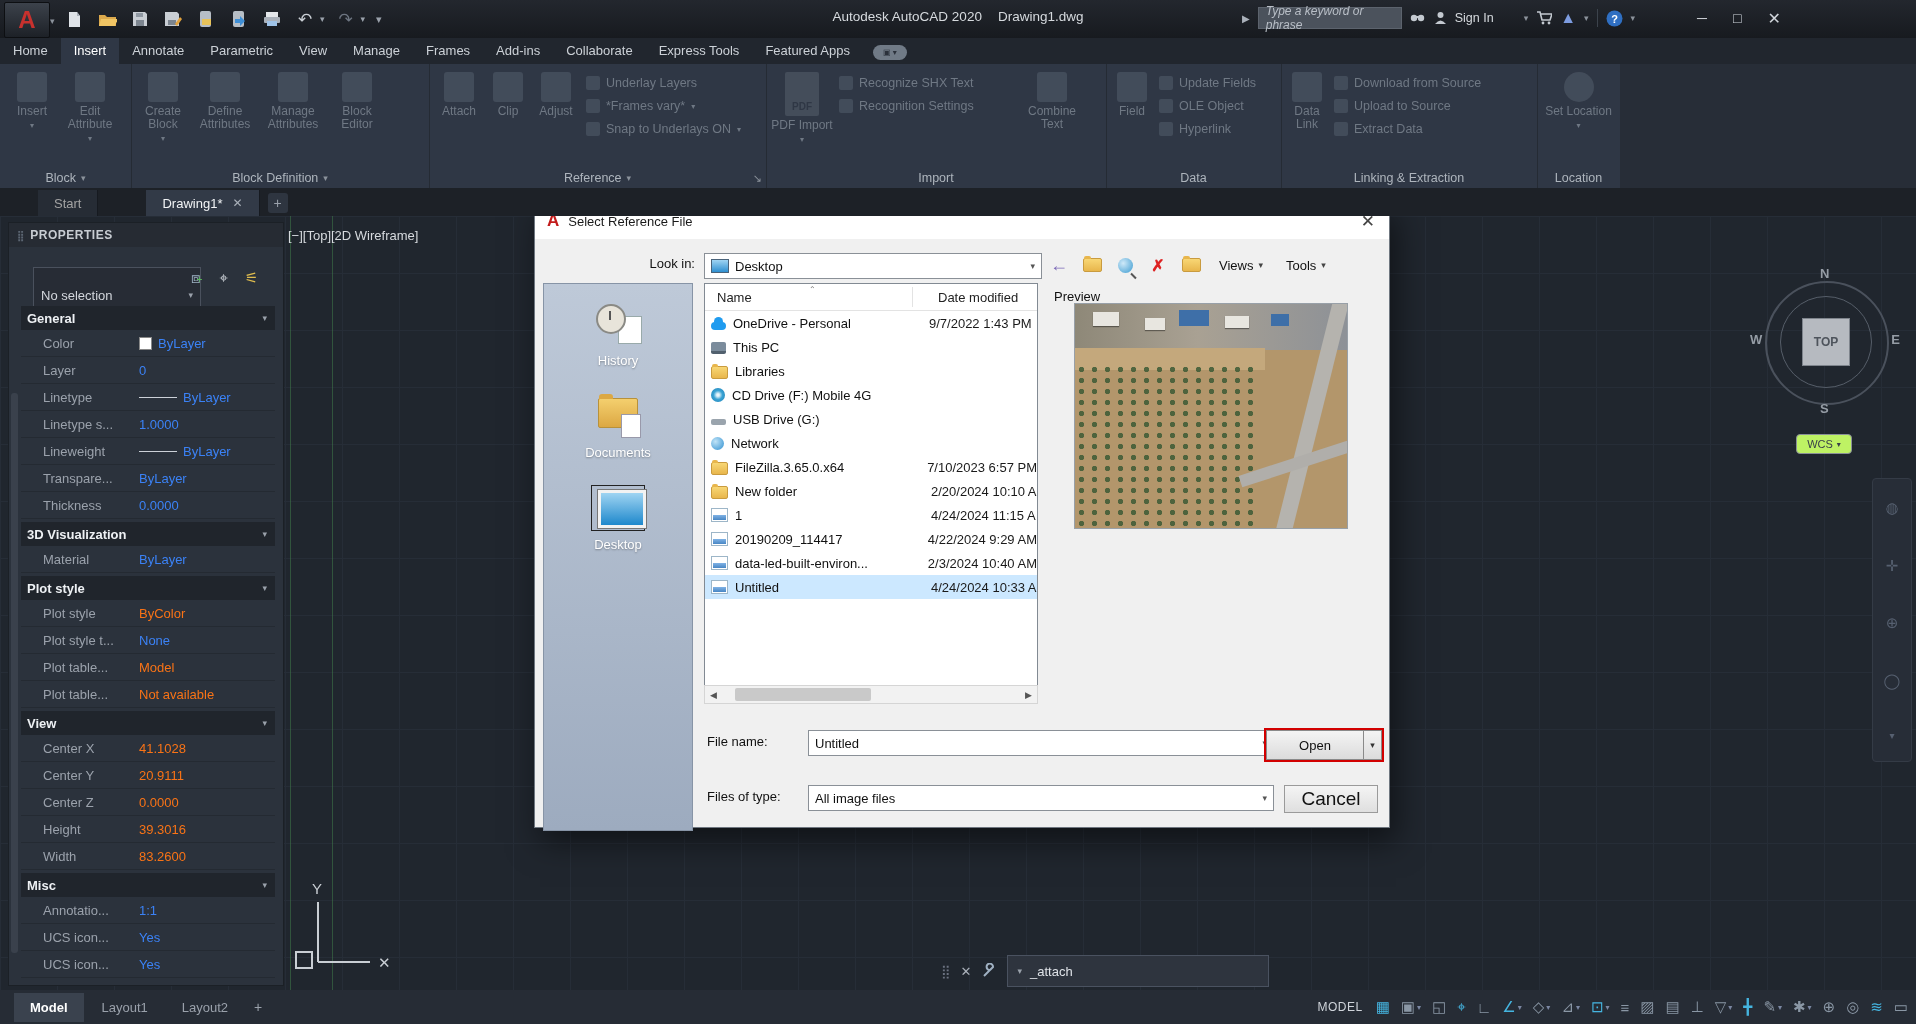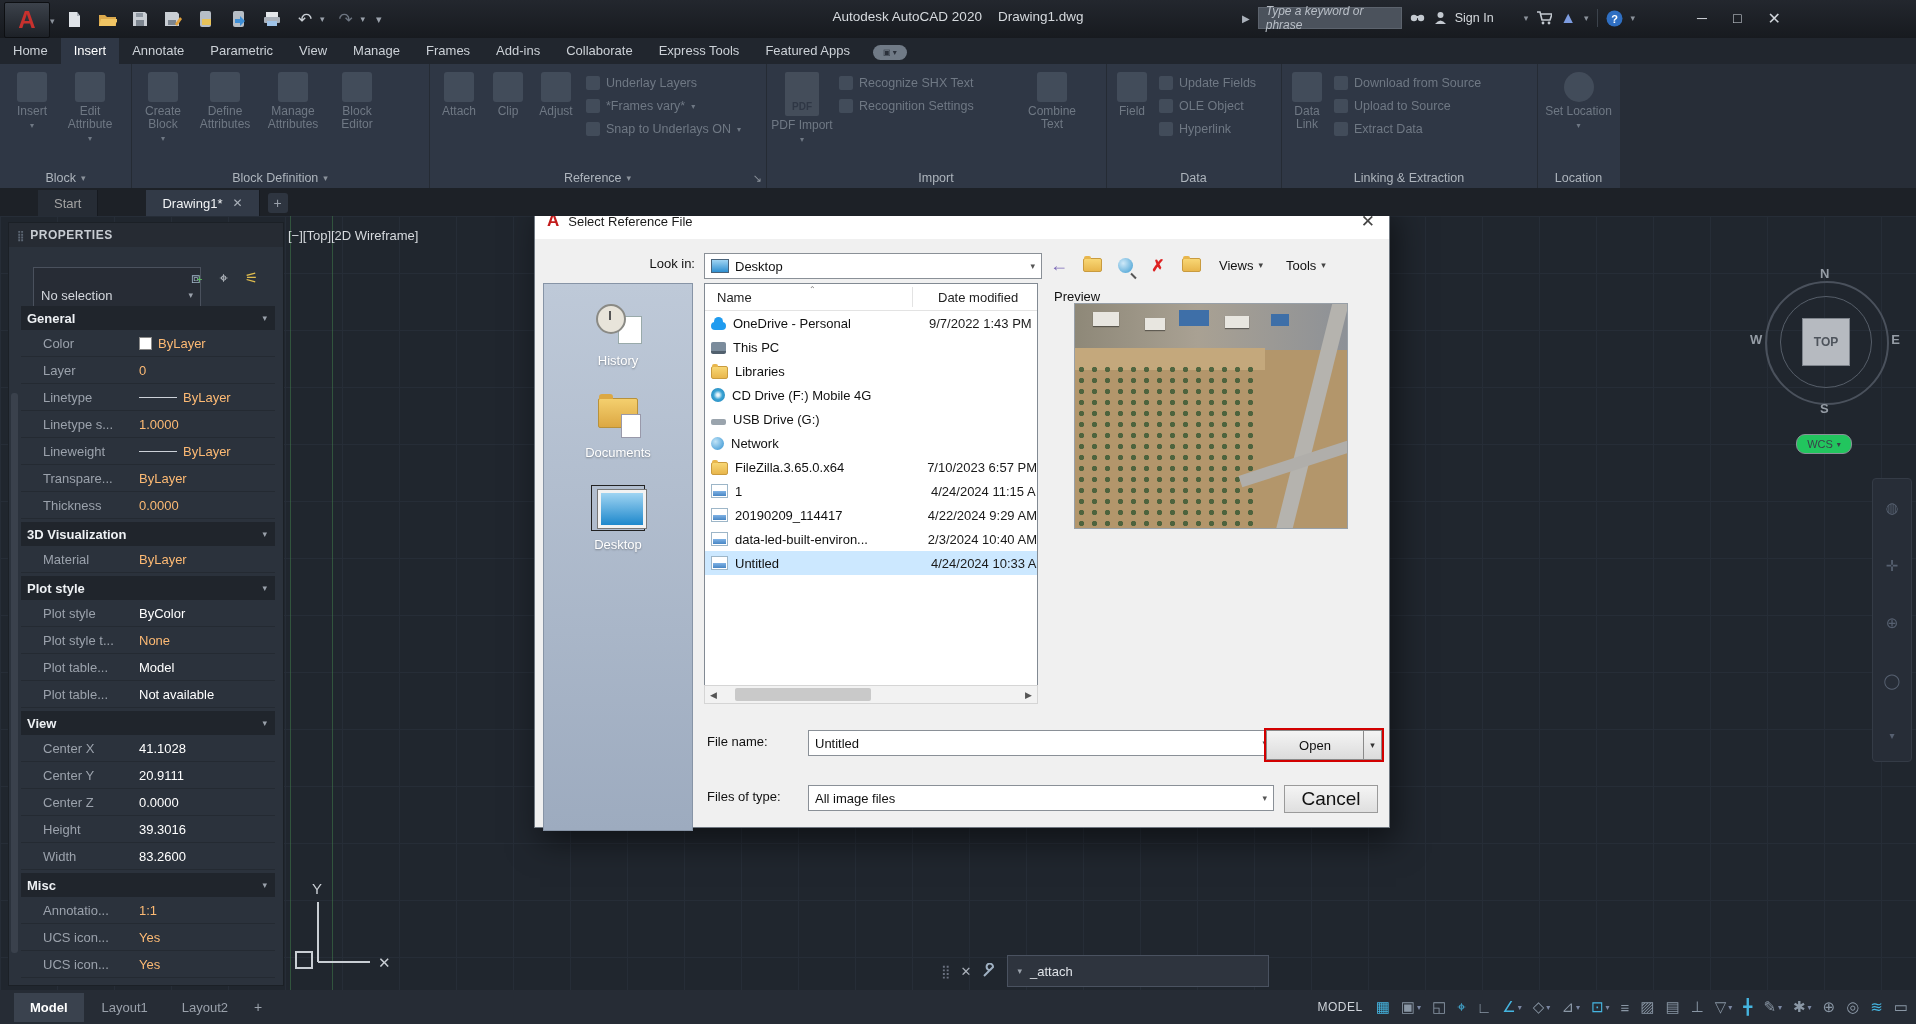--- a/index.html
+++ b/index.html
@@ -67,21 +67,21 @@
           background-size:57px 57px;z-index:1}
   .greenline{top:216px;width:1px;height:774px;background:#3f7a4a;opacity:.55;z-index:2}
   .vplabel{left:288px;top:228px;font-size:13px;color:#d6dade;z-index:3}
   
   .viewcube{left:1752px;top:268px;width:146px;height:146px;z-index:3}
   .vc-ring{position:absolute;left:13px;top:13px;width:120px;height:120px;border:2px solid #4a515c;border-radius:50%}
   .vc-ring2{position:absolute;left:28px;top:28px;width:90px;height:90px;border:1px solid #565e69;border-radius:50%}
   .vc-top{position:absolute;left:50px;top:50px;width:46px;height:46px;background:#b6bac0;border:1px solid #7e848c;
           display:flex;align-items:center;justify-content:center;font-size:12px;font-weight:bold;color:#4e545c}
   .vc-l{position:absolute;font-size:13px;font-weight:bold;color:#959ca5}
-  .wcs-pill{left:1796px;top:434px;width:54px;height:18px;background:#22c55e;border:1px solid #8a9098;border-radius:9px;
+  .wcs-pill{left:1796px;top:434px;width:54px;height:18px;background:#bef264;border:1px solid #8a9098;border-radius:4px;
             display:flex;align-items:center;justify-content:center;gap:4px;font-size:11px;color:#3a404a;z-index:3}
   .navstrip{left:1872px;top:478px;width:38px;height:282px;background:#272d37;border:1px solid #343b46;border-radius:4px;
             display:flex;flex-direction:column;align-items:center;justify-content:space-around;z-index:3;color:#566070;font-size:15px}
   
   .ucs{left:270px;top:880px;width:140px;height:100px;z-index:3}
   
   .palette{left:8px;top:222px;width:274px;height:762px;background:#2b323c;border:1px solid #1b2026;z-index:4;font-size:13px}
   .pal-head{position:absolute;left:0;top:0;right:0;height:24px;background:#262b33;display:flex;align-items:center;
             padding-left:8px;gap:7px;color:#c8cdd3;font-size:12px;letter-spacing:.5px;font-weight:bold}
   .pal-grip{color:#5c6673;font-size:10px;letter-spacing:-1px}
@@ -90,22 +90,22 @@
              display:flex;align-items:center;justify-content:space-between;padding:15px 7px;color:#d2d6dc}
   .pal-combo .dd{font-size:9px;color:#9aa1ab}
   .pal-tools{position:absolute;top:46px;display:flex;gap:17px;left:182px}
   .pal-tools span{font-size:15px}
   .pal-rows{position:absolute;left:12px;top:80px;width:254px}
   .sect{height:24px;background:#20252c;display:flex;align-items:center;justify-content:space-between;
         padding:0 8px 0 6px;color:#eef1f4;font-weight:bold;font-size:13px;margin-top:3px}
   .sect .dd{font-size:9px;color:#9aa1ab;font-weight:normal}
   .prow{height:26px;display:flex;align-items:center;border-bottom:1px solid #242a32;background:#2b323c}
   .prow .k{width:96px;padding-left:22px;color:#9ba2ac;white-space:nowrap;overflow:hidden}
-  .prow .v{flex:1;color:#fdba74;display:flex;align-items:center;gap:6px;white-space:nowrap;overflow:hidden}
-  .prow .v.dim{color:#ffffff}
+  .prow .v{flex:1;color:#3b82f6;display:flex;align-items:center;gap:6px;white-space:nowrap;overflow:hidden}
+  .prow .v.dim{color:#f97316}
   .swatch{width:11px;height:11px;background:#fff;border:1px solid #888;flex:none}
   .linesample{width:38px;border-top:1px solid #ccd1d8;flex:none}
   
   .statusbar{left:0;top:990px;width:1916px;height:34px;background:#262c35;z-index:5;display:flex;align-items:center}
   .laytabs{display:flex;align-items:center;margin-left:14px;gap:2px;height:100%}
   .ltab{padding:7px 16px;font-size:13px;color:#9aa1ab}
   .ltab.active{background:#3a424e;color:#fff;font-weight:bold}
   .lplus{margin-left:8px;color:#9aa1ab;font-size:14px}
   .stat-right{position:absolute;right:8px;top:0;height:34px;display:flex;align-items:center;gap:11px}
   .st-model{font-size:12px;color:#cfd4da;letter-spacing:.5px;margin-right:2px}
@@ -778,20 +778,25 @@
         <span class="fi fi-globe"></span>
         <span class="nm">Network</span>
         <span class="dt"></span>
       </div>
     <div class="frow">
         <span class="fi fi-folder"></span>
         <span class="nm">FileZilla.3.65.0.x64</span>
         <span class="dt">7/10/2023 6:57 PM</span>
       </div>
     <div class="frow">
+        <span class="fi fi-folder"></span>
+        <span class="nm">New folder</span>
+        <span class="dt">2/20/2024 10:10 A</span>
+      </div>
+    <div class="frow">
         <span class="fi fi-img"></span>
         <span class="nm">1</span>
         <span class="dt">4/24/2024 11:15 A</span>
       </div>
     <div class="frow">
         <span class="fi fi-img"></span>
         <span class="nm">20190209_114417</span>
         <span class="dt">4/22/2024 9:29 AM</span>
       </div>
     <div class="frow">

